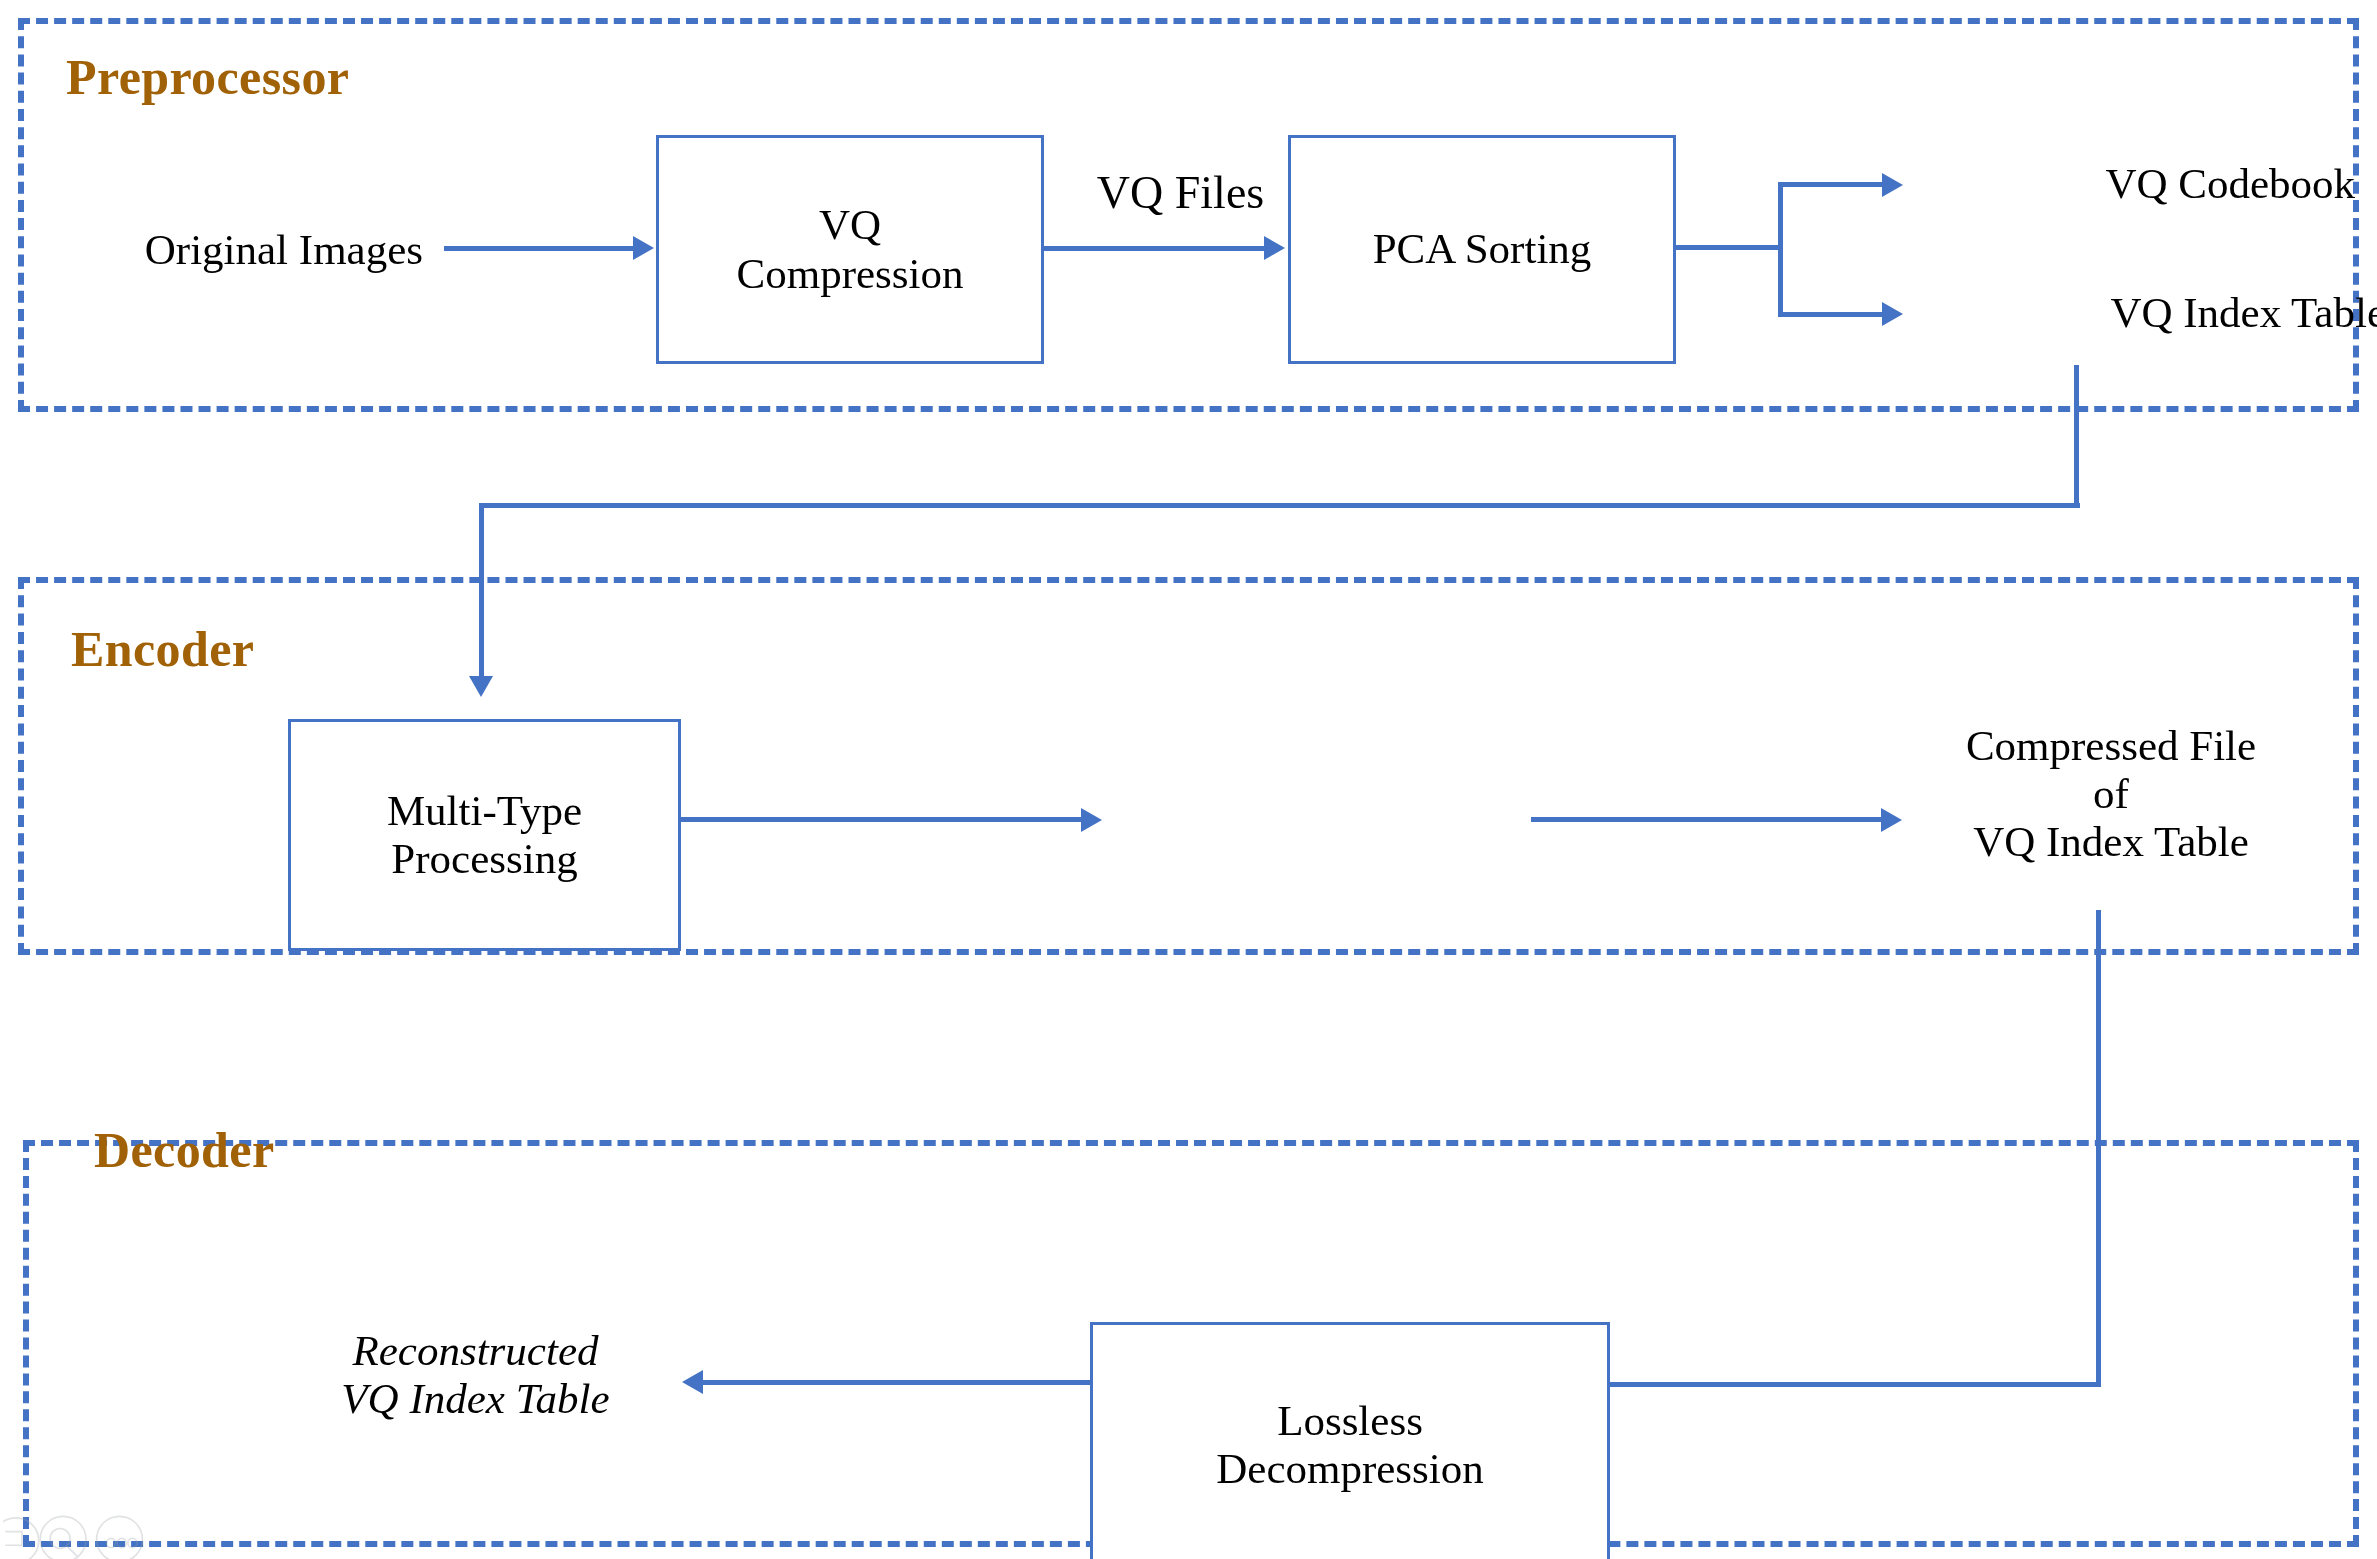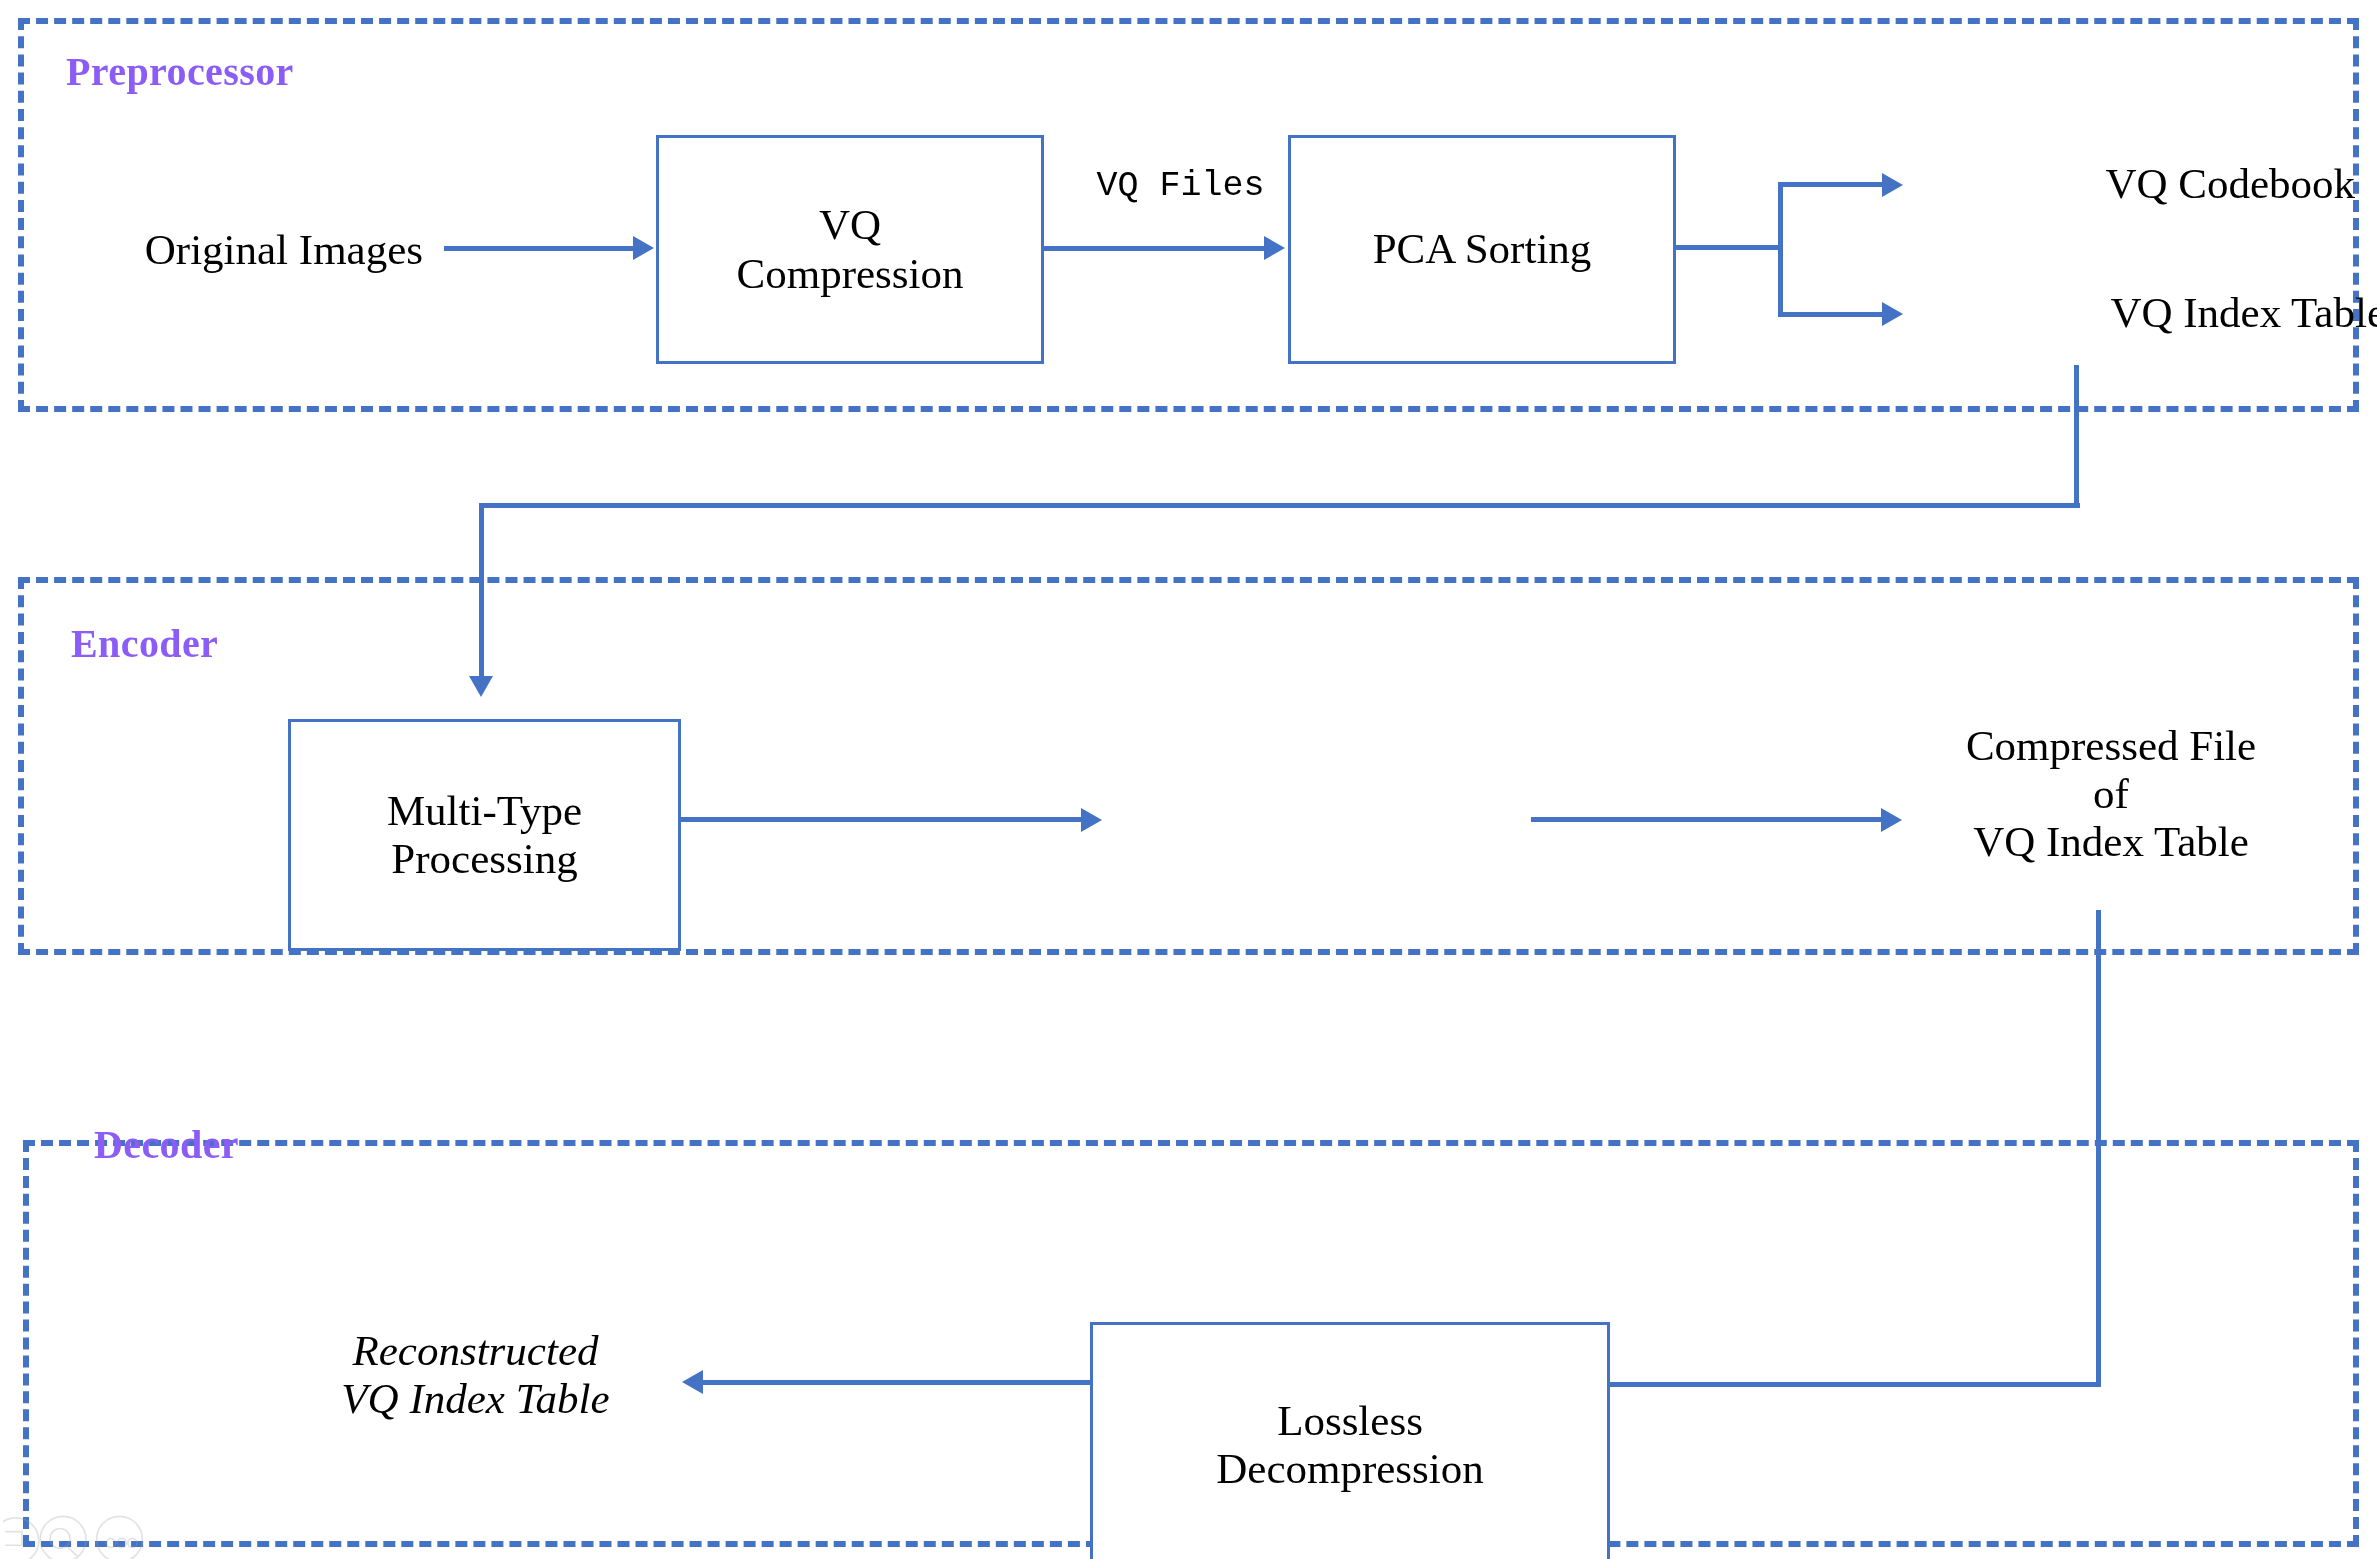--- a/index.html
+++ b/index.html
@@ -18,23 +18,23 @@
 
   
   .section {
     position: absolute;
     border: 6.1px dashed #4472C4;
     box-sizing: border-box;
     background: transparent;
   }
   .section-title {
     position: absolute;
-    color: #8b5cf6;
+    color: #a16207;
     font-weight: bold;
-    font-size: 40px;
+    font-size: 50px;
     letter-spacing: 0.4px;
     white-space: nowrap;
     font-family: "Liberation Serif", "DejaVu Serif", serif;
   }
 
   
   .pbox {
     position: absolute;
     box-sizing: border-box;
     border: 3.8px solid #4472C4;
@@ -53,21 +53,21 @@
   
   .label {
     position: absolute;
     color: #000000;
     font-size: 43px;
     line-height: 1.12;
     white-space: pre-line;
     text-align: center;
     font-family: "Liberation Serif", "DejaVu Serif", serif;
   }
-  .label.small { font-size: 35px; font-family: Liberation Mono, monospace; }
+  .label.small { font-size: 46px; }
   .label.left  { text-align: right; }
 
   
   .hline {
     position: absolute;
     height: 5.4px;
     background: #4472C4;
   }
   .vline {
     position: absolute;

